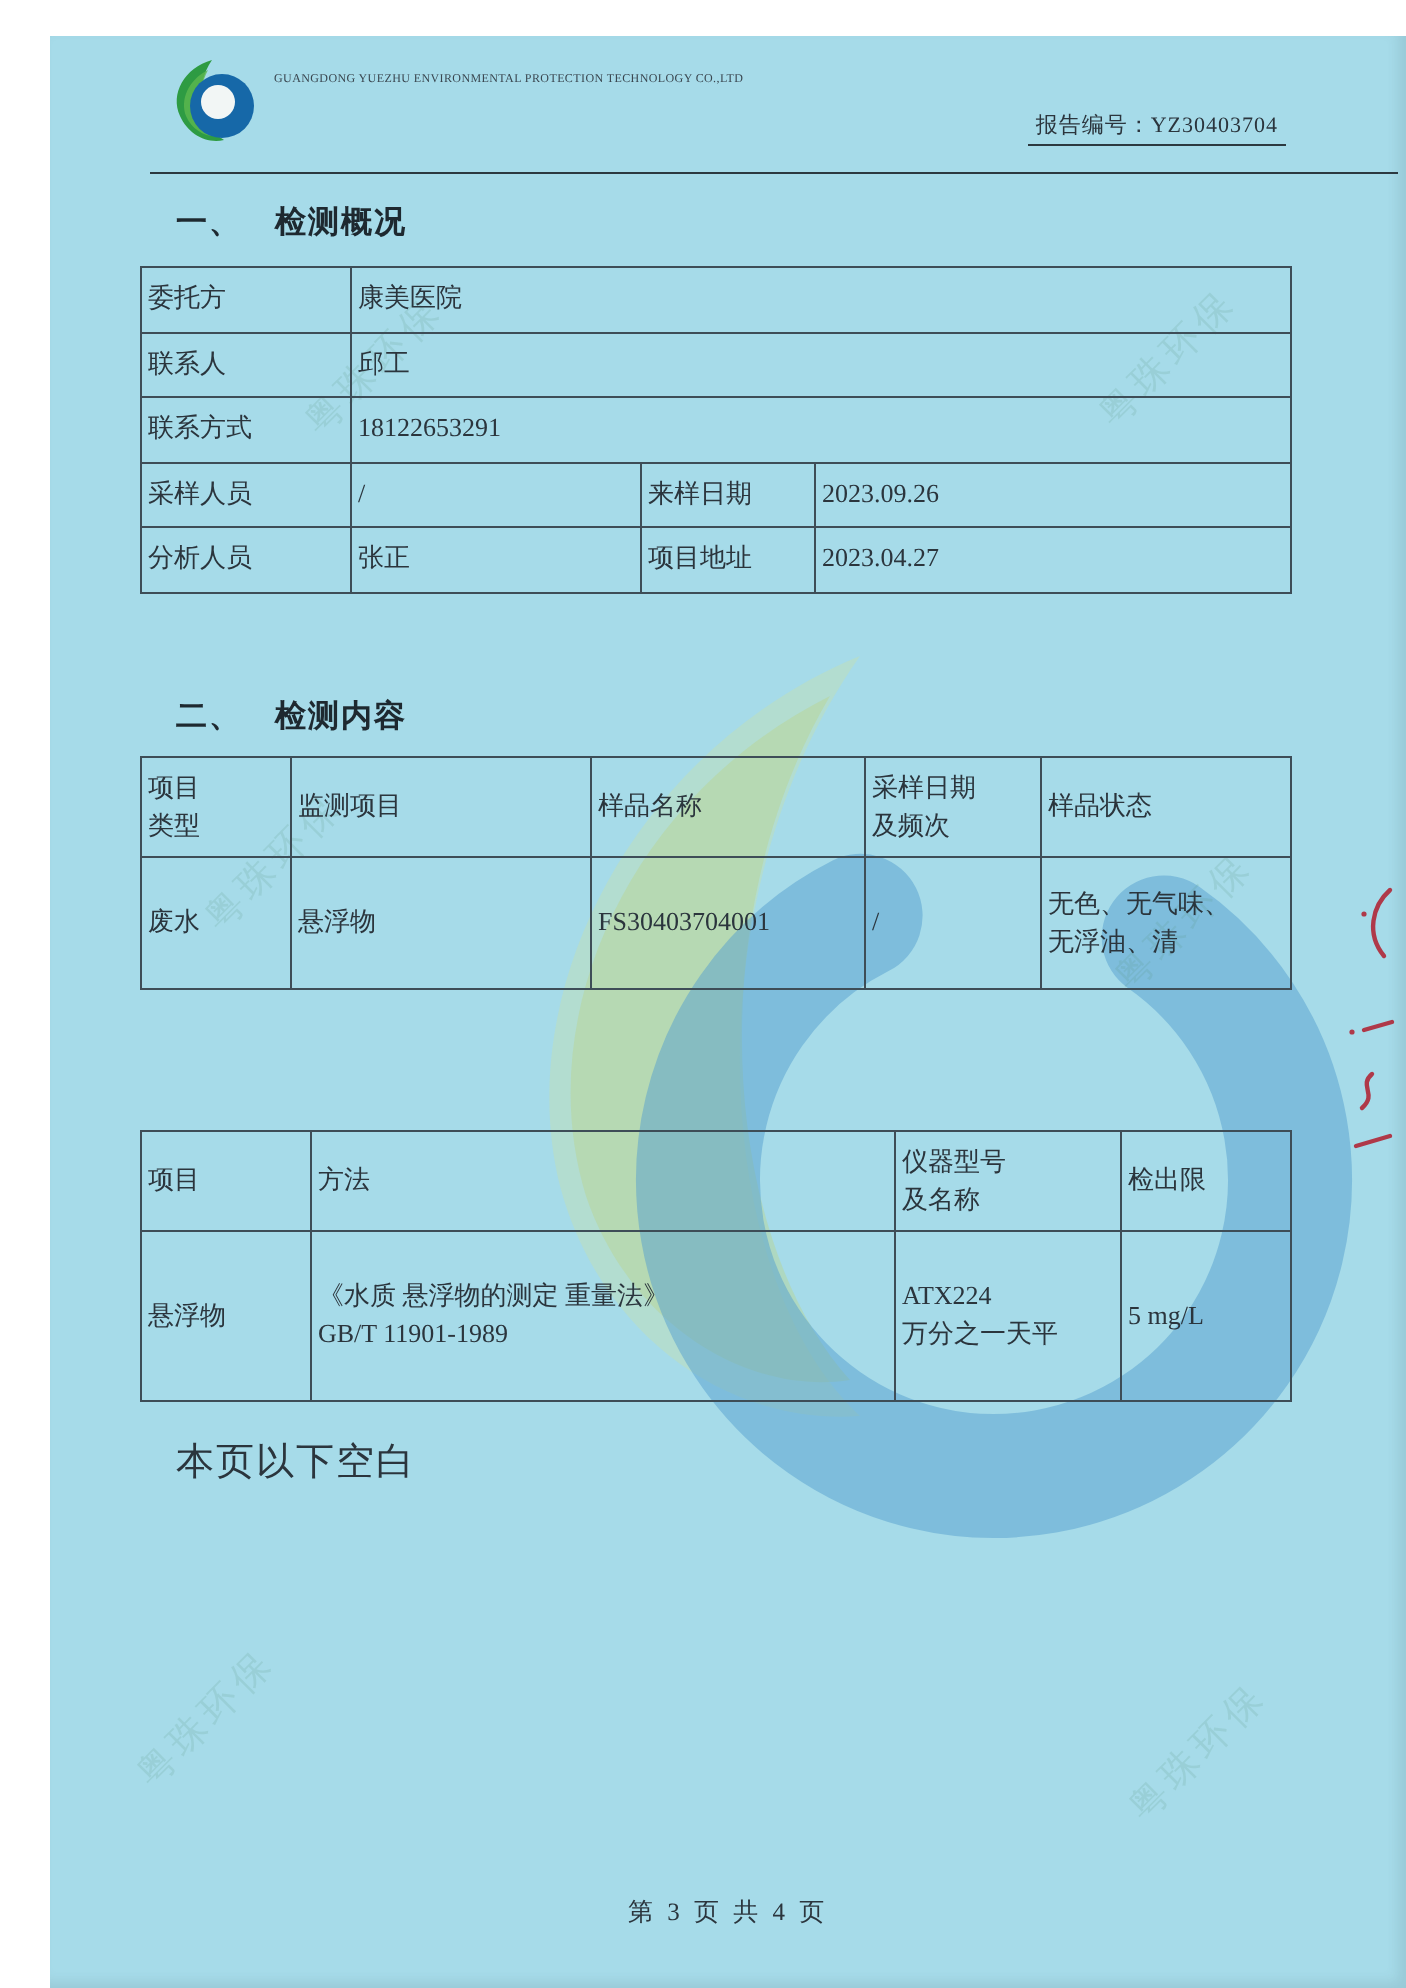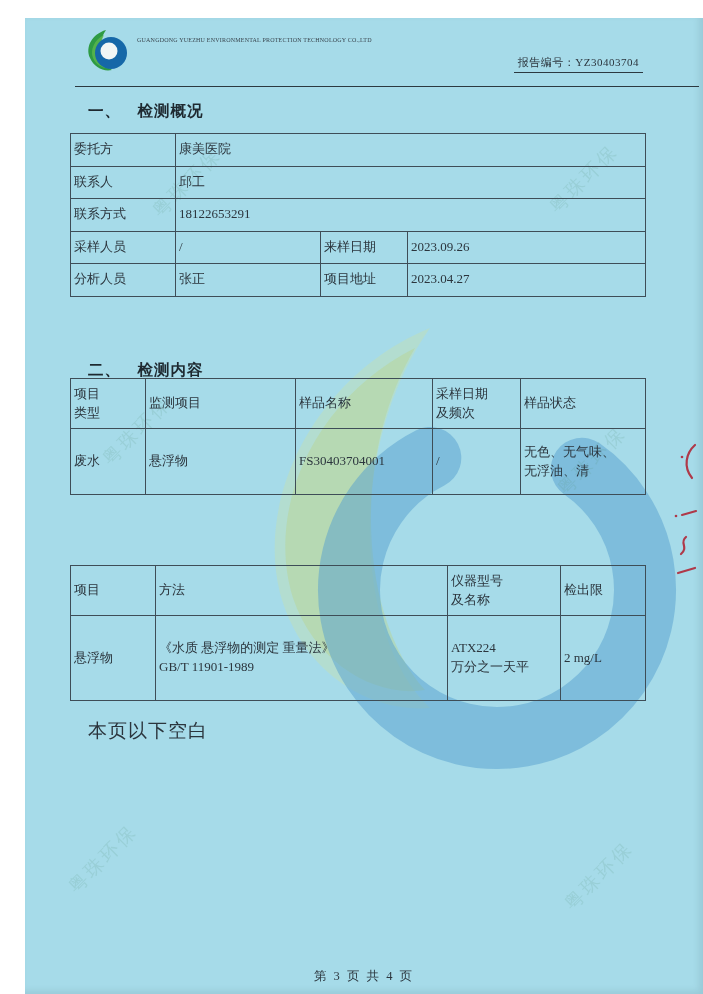--- a/index.html
+++ b/index.html
@@ -57,40 +57,40 @@
   }
   .rule{
     position:absolute; left:50px; right:4px; top:68px;
     border-bottom:1.6px solid #2c3940;
   }
   
   .heading{
     position:absolute; left:63px;
     font-size:15.5px; font-weight:bold; color:#1e2930; letter-spacing:1px;
   }
-  .h1{top:83px;} .h2{top:342px;} .h3{top:515px;}
+  .h1{top:83px;} .h2{top:330px;} .h3{top:515px;}
   table{
     position:absolute; left:45px; width:575px;
     border-collapse:collapse; table-layout:fixed;
     font-size:13px; color:var(--text_col);
   }
   td,th{
     border:1.2px solid var(--border_col);
     text-align:left; vertical-align:middle;
     font-weight:normal; white-space:pre-line;
     padding:1px 3px; line-height:1.45;
   }
   .t1{top:115px;} .t1 tr{height:32.5px;}
   .t2{top:360px;} .t2 tr.hd{height:50px;} .t2 tr.dt{height:66px;}
   .t3{top:547px;} .t3 tr.hd{height:50px;} .t3 tr.dt{height:85px;}
   
   .blank-note{position:absolute; left:63px; top:700px; font-size:19px; letter-spacing:1px;}
   .page-num{
     position:absolute; left:0; right:0; top:930px;
-    text-align:center; font-size:12.5px; letter-spacing:2px;margin-top:20px;
+    text-align:center; font-size:12.5px; letter-spacing:2px;
   }
 </style>
 </head>
 <body>
 
 <div class="page">
 
   <svg class="center-watermark" width="470" height="470" viewBox="0 0 470 470">
     <path d="M205 10 C95 55 30 175 55 275 C75 350 140 395 205 390 C130 320 120 130 205 10 Z" fill="#cfe39a" opacity="0.32"></path>
     <path d="M190 30 C90 80 40 190 68 280 C90 345 150 380 200 372 C135 300 125 140 190 30 Z" fill="#b9d48a" opacity="0.42"></path>
@@ -207,20 +207,20 @@
       <th>仪器型号
 及名称</th>
       <th>检出限</th>
     </tr>
     <tr class="dt">
       <td>悬浮物</td>
       <td>《水质 悬浮物的测定 重量法》
 GB/T 11901-1989</td>
       <td>ATX224
 万分之一天平</td>
-      <td>2 mg/L</td>
+      <td>5 mg/L</td>
     </tr>
   </tbody>
     </table>
 
   <div class="blank-note">本页以下空白</div>
   <div class="page-num">第 3 页 共 4 页</div>
 </div>
 
 </body></html>

